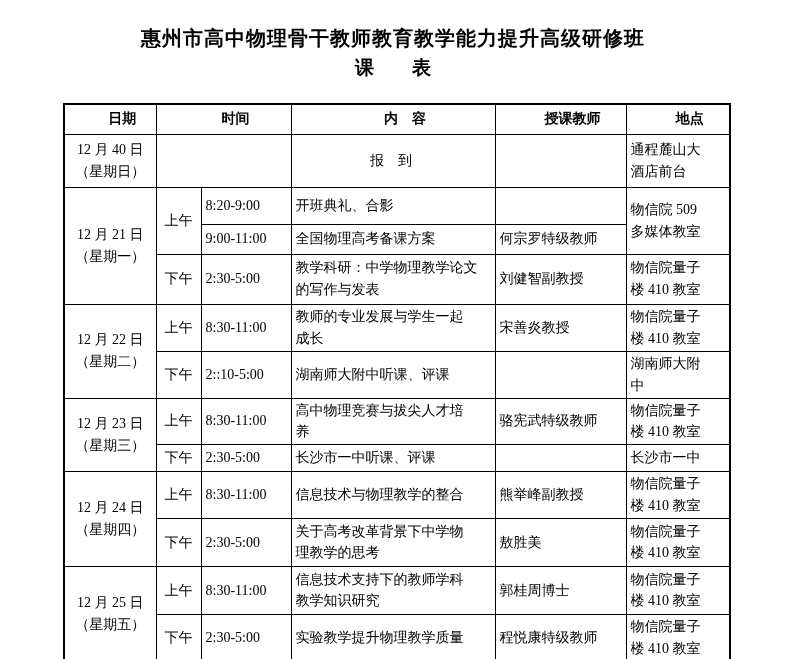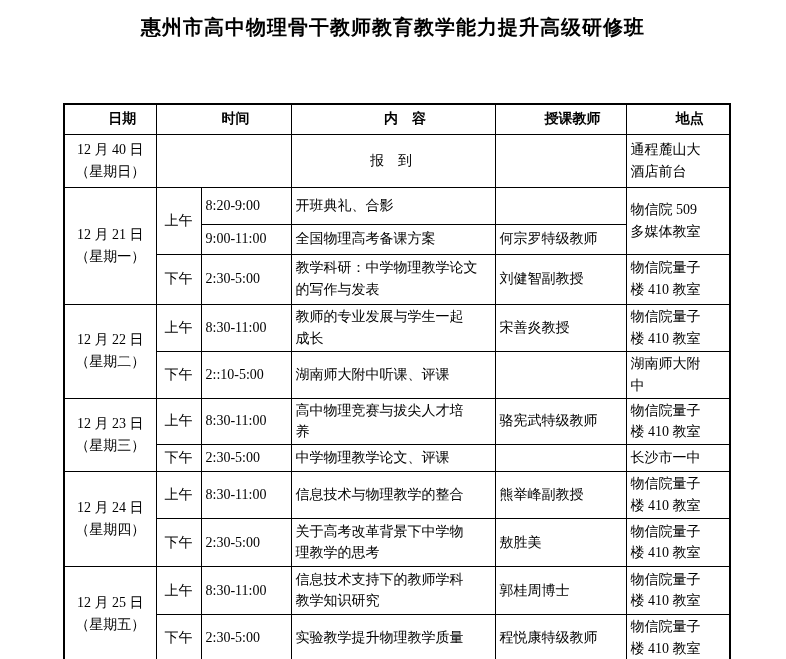--- a/index.html
+++ b/index.html
@@ -11,21 +11,21 @@
     font-family: "Liberation Serif", "DejaVu Serif", serif;
     color: #000000;
   }
   .page {
     position: relative;
     width: 786px;
     height: 659px;
     overflow: hidden;
   }
   .doc-title {
-    margin: 13px 0 0 0;
+    margin: 24px 0 0 0;
     text-align: center;
     font-size: 20px;
     font-weight: bold;
     line-height: 28px;
     letter-spacing: 1px;
   }
   .doc-subtitle {
     margin: 2px 0 0 0;
     text-align: center;
     font-size: 19px;
@@ -63,20 +63,21 @@
   td.c-content{ text-align: left; padding-left: 8px; }
   td.c-content.centered { text-align: center; padding-left: 0; }
   td.c-teacher{ text-align: left; padding-left: 8px; }
   td.c-loc    { text-align: left; padding-left: 8px; margin-left: 34px; }
 </style>
 </head>
 <body>
 
 <div class="page">
   <h1 class="doc-title">惠州市高中物理骨干教师教育教学能力提升高级研修班</h1>
+  <h2 class="doc-subtitle">课　　表</h2>
 
   <table class="schedule">
     <colgroup>
       <col style="width:92px">
       <col style="width:45px">
       <col style="width:90px">
       <col style="width:204px">
       <col style="width:131px">
       <col style="width:104px">
     </colgroup>
@@ -152,21 +153,21 @@
       <td class="c-time">8:30-11:00</td>
       <td class="c-content">高中物理竞赛与拔尖人才培
 养</td>
       <td class="c-teacher">骆宪武特级教师</td>
       <td class="c-loc">物信院量子
 楼 410 教室</td>
     </tr>
     <tr style="height:27px">
       <td class="c-period">下午</td>
       <td class="c-time">2:30-5:00</td>
-      <td class="c-content">中学物理教学论文、评课</td>
+      <td class="c-content">长沙市一中听课、评课</td>
       <td class="c-teacher"></td>
       <td class="c-loc">长沙市一中</td>
     </tr>
 
     <tr style="height:47px">
       <td rowspan="2" class="c-date">12 月 24 日
 （星期四）</td>
       <td class="c-period">上午</td>
       <td class="c-time">8:30-11:00</td>
       <td class="c-content">信息技术与物理教学的整合</td>

